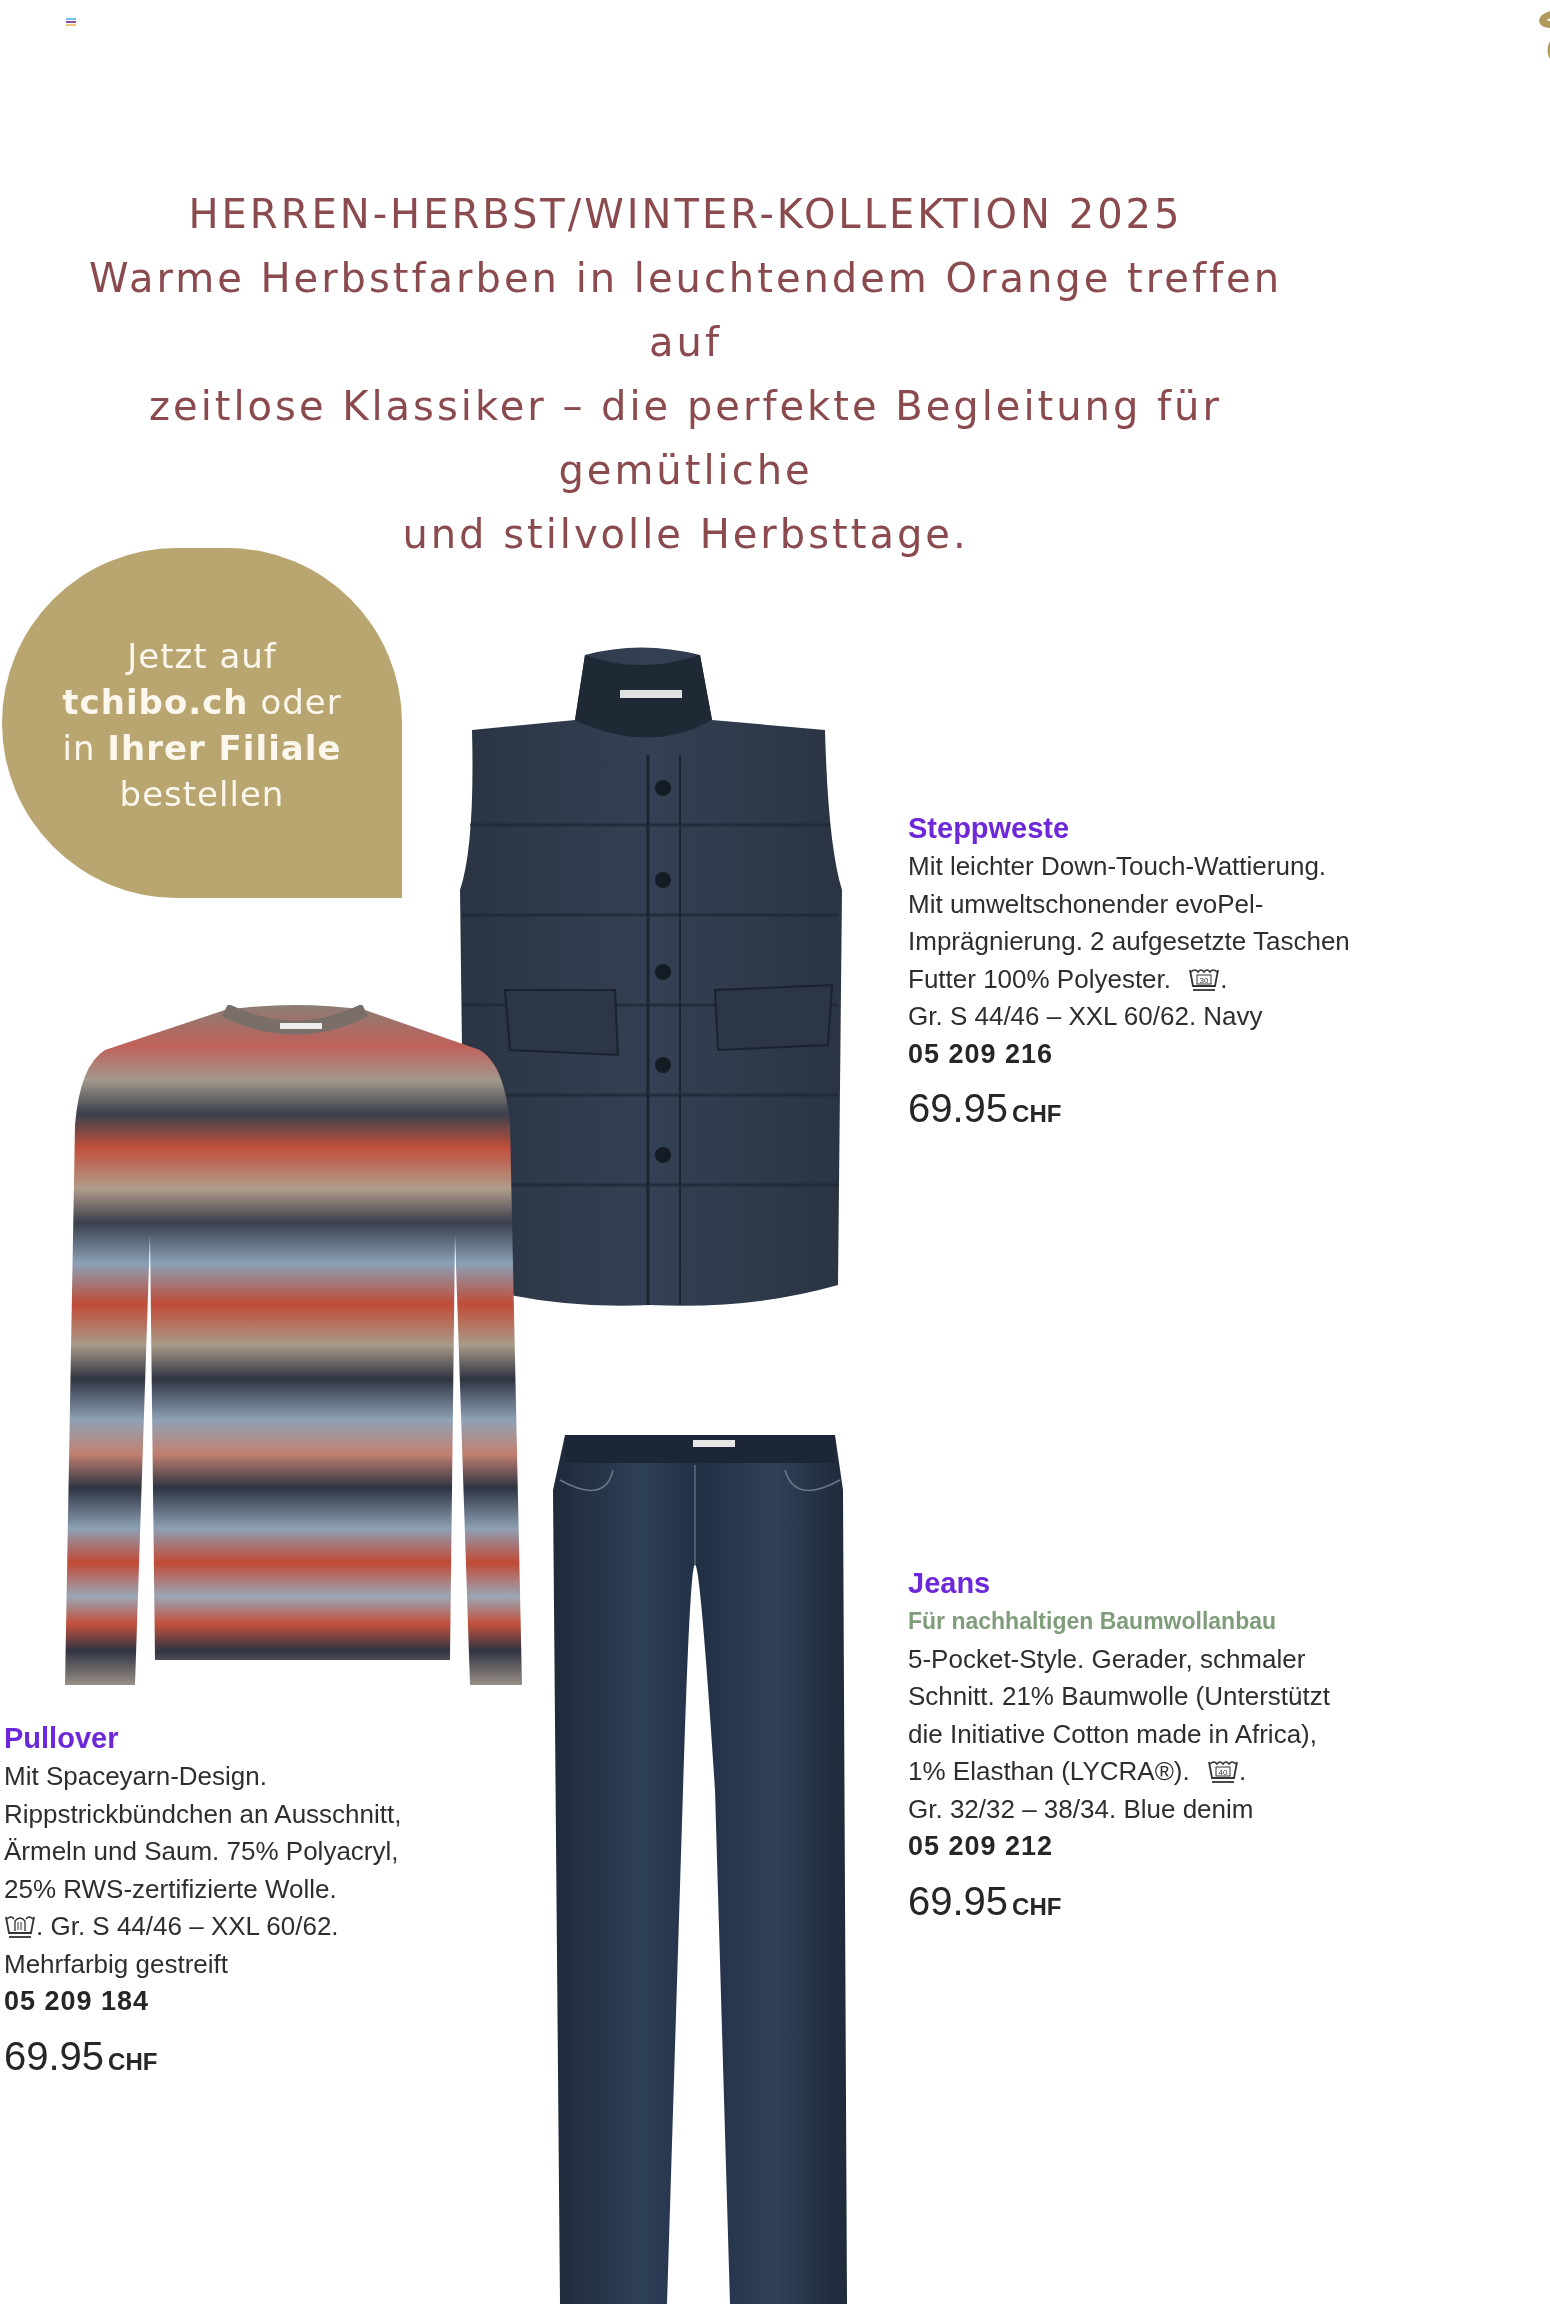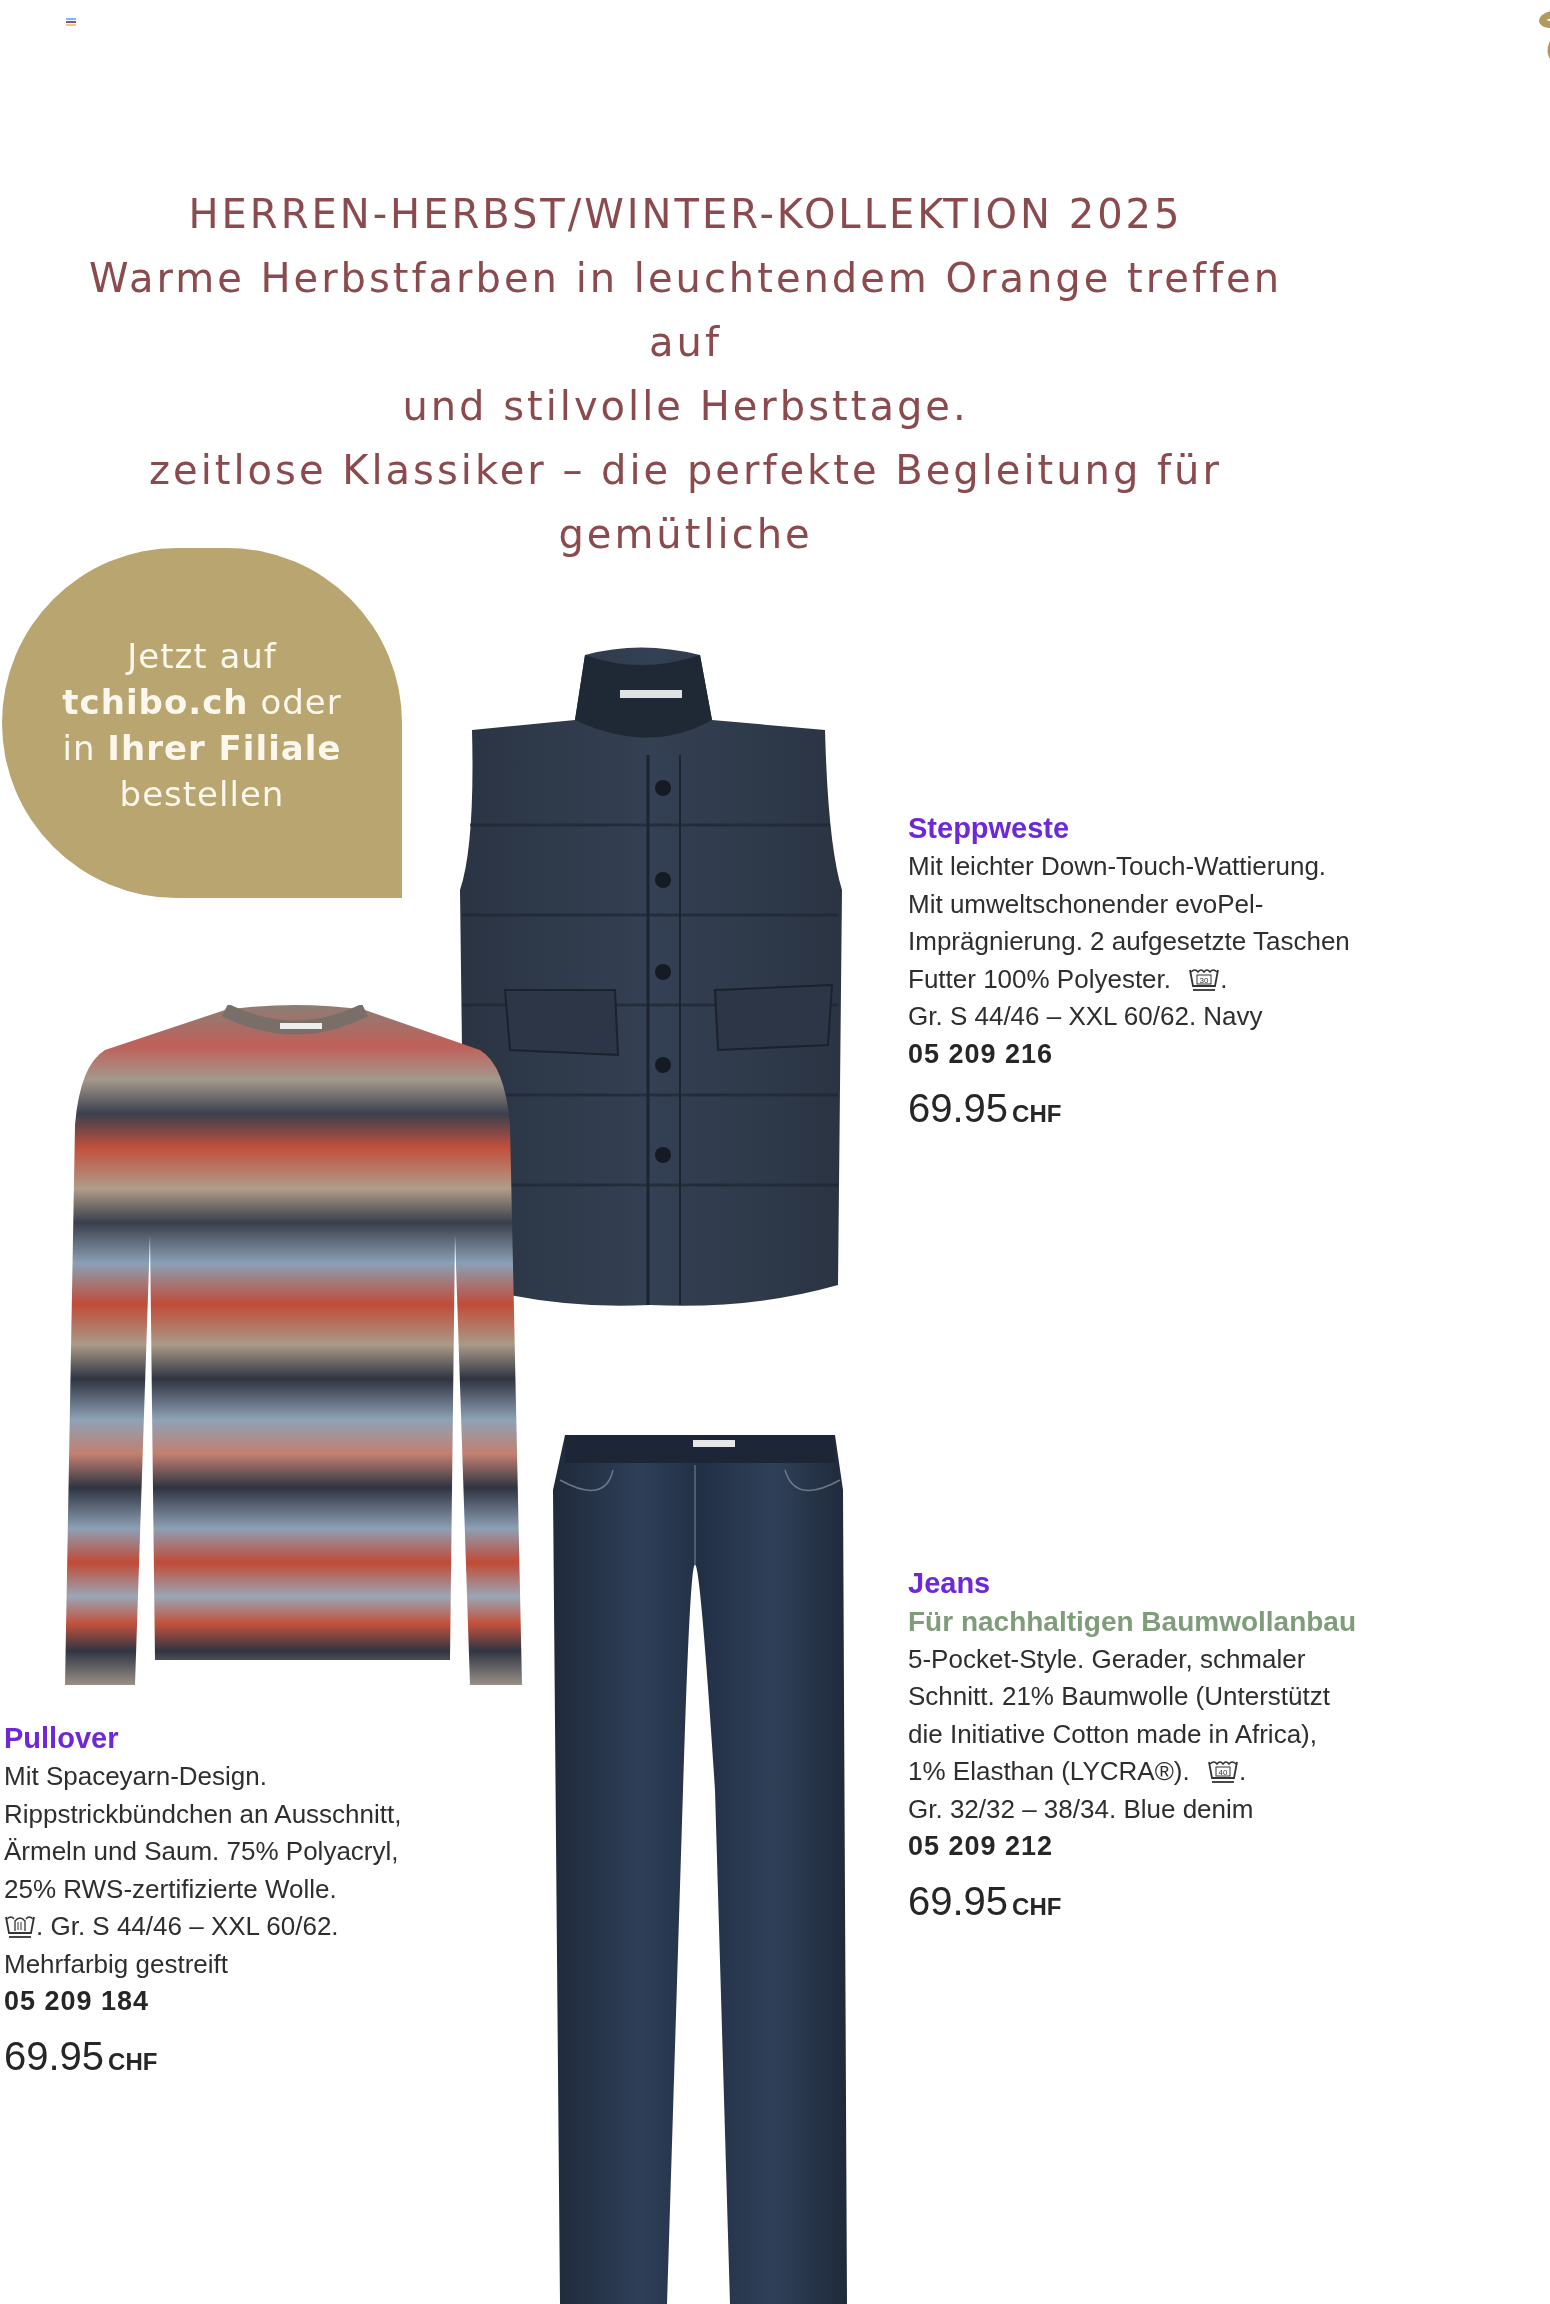--- a/index.html
+++ b/index.html
@@ -22,21 +22,21 @@
   .badge { left:2px; top:548px; width:352px; height:350px; background:#b8a570;
            border-radius:176px 176px 0 176px; color:#fbf7ec; text-align:center;
            font-family:"DejaVu Sans", sans-serif; font-size:34px; line-height:46px; letter-spacing:1px; }
   .badge-inner { position:absolute; left:0; right:0; top:85px; }
   .badge b { font-weight:bold; }
 
   
   .prod-img { position:absolute; }
   .text-block { position:absolute; font-size:26px; line-height:37.5px; color:#2e2e2e; }
   .text-block .p-title { font-weight:bold; font-size:29px; color:#6d28d9; line-height:40px; }
-  .text-block .p-sub { font-weight:bold; color:#7f9d7a; font-size:28px; }
+  .text-block .p-sub { font-weight:bold; color:#7f9d7a; font-size:23px; }
   .text-block .p-art { font-weight:bold; font-size:27px; letter-spacing:1px; color:#262626; }
   .text-block .p-price { margin-top:12px; font-size:40px; line-height:46px; color:#262626; }
   .text-block .p-price .cur { font-size:24px; font-weight:bold; margin-left:4px; }
   .wash { display:inline-block; vertical-align:-4px; width:32px; height:26px; }
 </style>
 </head>
 <body>
 
 <div class="abs menu-icon">
   <span style="background:#6ec3f4"></span>
@@ -48,22 +48,22 @@
   <svg width="64" height="66" viewBox="0 0 64 66">
     <path d="M40 4 C44 2 44 10 36 12 C26 15 16 12 10 18 C5 23 14 26 26 24 C38 22 52 18 56 22 C60 27 52 30 44 29" fill="none" stroke="#b09a5e" stroke-width="7" stroke-linecap="round"></path>
     <ellipse cx="28" cy="46" rx="13" ry="18" transform="rotate(30 28 46)" fill="#b09a5e"></ellipse>
     <path d="M25 58 C30 50 32 42 36 36" stroke="#fff" stroke-width="3" fill="none"></path>
   </svg>
 </div>
 
 <div class="abs headline">
   <span class="hl-title">HERREN-HERBST/WINTER-KOLLEKTION 2025</span>
   <span class="hl-line">Warme Herbstfarben in leuchtendem Orange treffen auf</span>
+  <span class="hl-line">zeitlose Klassiker – die perfekte Begleitung für gemütliche</span>
   <span class="hl-line">und stilvolle Herbsttage.</span>
-  <span class="hl-line">zeitlose Klassiker – die perfekte Begleitung für gemütliche</span>
 </div>
 
 <div class="abs badge">
   <div class="badge-inner">
     <div>Jetzt auf</div>
     <div><b>tchibo.ch</b><span> oder</span></div>
     <div><span>in </span><b>Ihrer Filiale</b></div>
     <div>bestellen</div>
   </div>
 </div>

